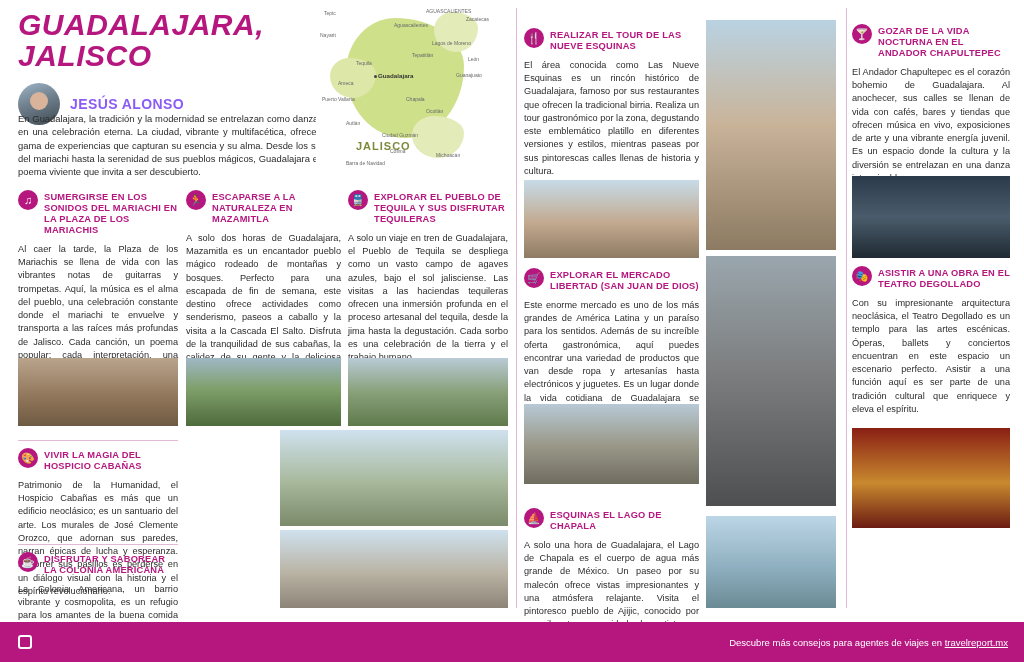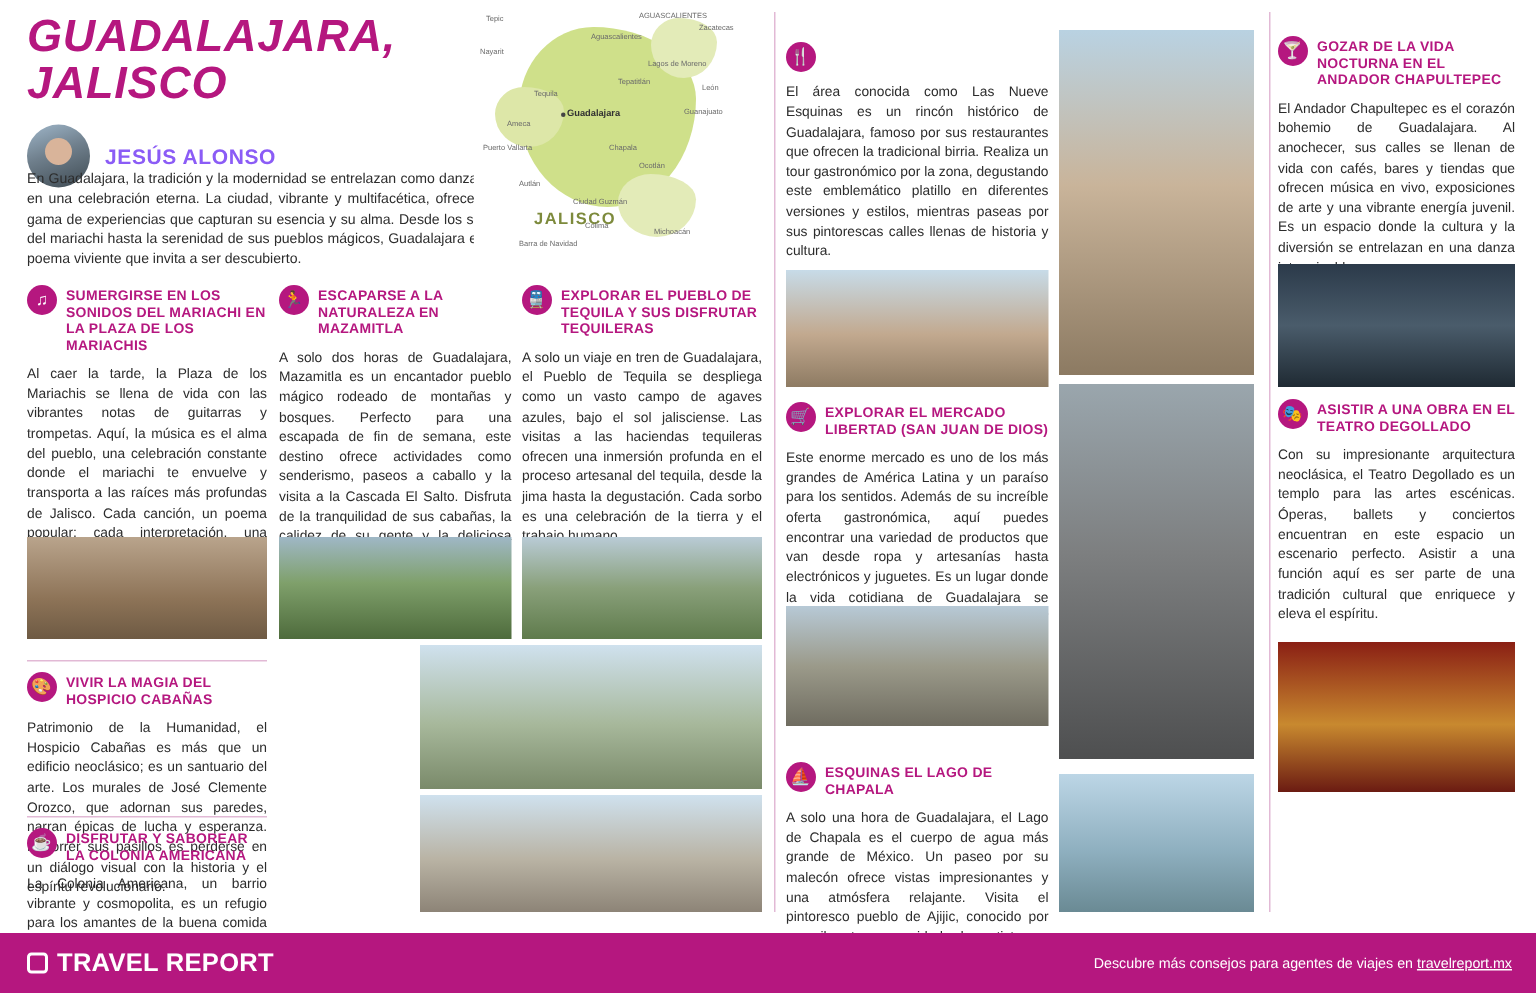--- a/index.html
+++ b/index.html
@@ -188,20 +188,21 @@
     </div>
     <div class="body-text">A solo un viaje en tren de Guadalajara, el Pueblo de Tequila se despliega como un vasto campo de agaves azules, bajo el sol jalisciense. Las visitas a las haciendas tequileras ofrecen una inmersión profunda en el proceso artesanal del tequila, desde la jima hasta la degustación. Cada sorbo es una celebración de la tierra y el trabajo humano.</div>
   </div>
   <div class="ph" style="left:348px; top:358px; width:160px; height:68px; background:linear-gradient(180deg,#b9cbd6 0%,#89a07a 50%,#5f7b4c 100%);"></div>
   <div class="ph" style="left:280px; top:430px; width:228px; height:96px; background:linear-gradient(180deg,#cfe1ee 0%,#a7b89b 55%,#7a8a6a 100%);"></div>
   <div class="ph" style="left:280px; top:530px; width:228px; height:78px; background:linear-gradient(180deg,#cfe1ee 0%,#b9b3a4 55%,#8d8477 100%);"></div>
 
   <div style="position:absolute; left:524px; top:28px; width:175px;">
     <div class="sec-head">
       <div class="icon-badge">🍴</div>
+      <div class="sec-title">REALIZAR EL TOUR DE LAS NUEVE ESQUINAS</div>
     </div>
     <div class="body-text">El área conocida como Las Nueve Esquinas es un rincón histórico de Guadalajara, famoso por sus restaurantes que ofrecen la tradicional birria. Realiza un tour gastronómico por la zona, degustando este emblemático platillo en diferentes versiones y estilos, mientras paseas por sus pintorescas calles llenas de historia y cultura.</div>
   </div>
   <div class="ph" style="left:524px; top:180px; width:175px; height:78px; background:linear-gradient(180deg,#c7dbe8 0%,#c2a98f 55%,#8e7b63 100%);"></div>
 
   <div style="position:absolute; left:524px; top:268px; width:175px;">
     <div class="sec-head">
       <div class="icon-badge">🛒</div>
       <div class="sec-title">EXPLORAR EL MERCADO LIBERTAD (SAN JUAN DE DIOS)</div>
     </div>
@@ -235,20 +236,19 @@
       <div class="icon-badge">🎭</div>
       <div class="sec-title">ASISTIR A UNA OBRA EN EL TEATRO DEGOLLADO</div>
     </div>
     <div class="body-text">Con su impresionante arquitectura neoclásica, el Teatro Degollado es un templo para las artes escénicas. Óperas, ballets y conciertos encuentran en este espacio un escenario perfecto. Asistir a una función aquí es ser parte de una tradición cultural que enriquece y eleva el espíritu.</div>
   </div>
   <div class="ph" style="left:852px; top:428px; width:158px; height:100px; background:linear-gradient(180deg,#8a1f14 0%,#c8892f 55%,#6b1b12 100%);"></div>
 
   <div class="footer">
     <div class="footer-logo">
       <span class="logo-mark"></span>
-      <span>TRAVEL REPORT</span>
     </div>
     <div class="footer-right">
       <span>Descubre más consejos para agentes de viajes en </span><a href="#">travelreport.mx</a>
     </div>
   </div>
 
 </div>
 
 </body></html>

